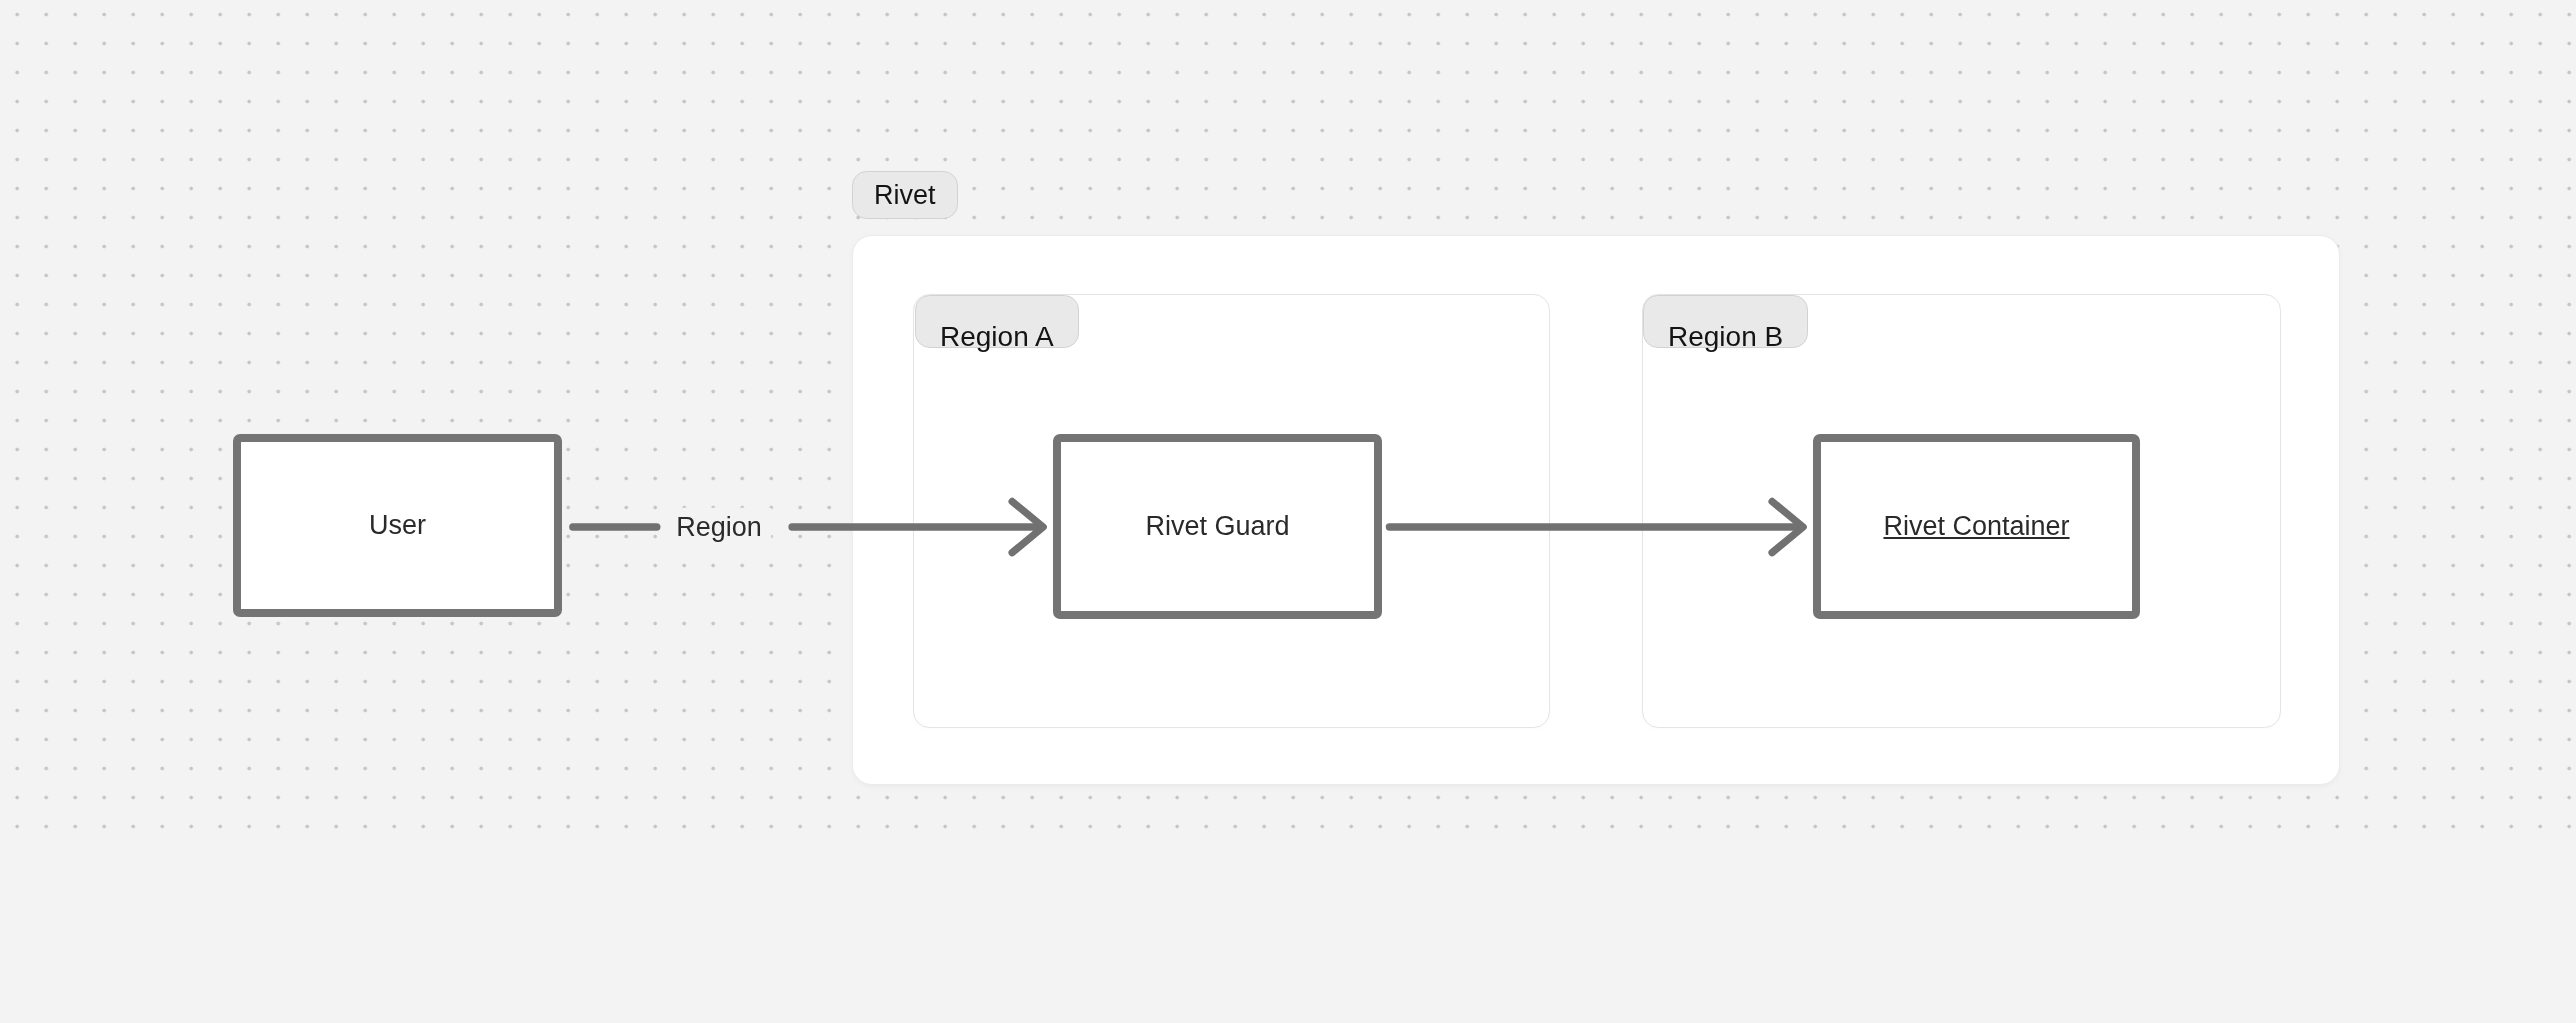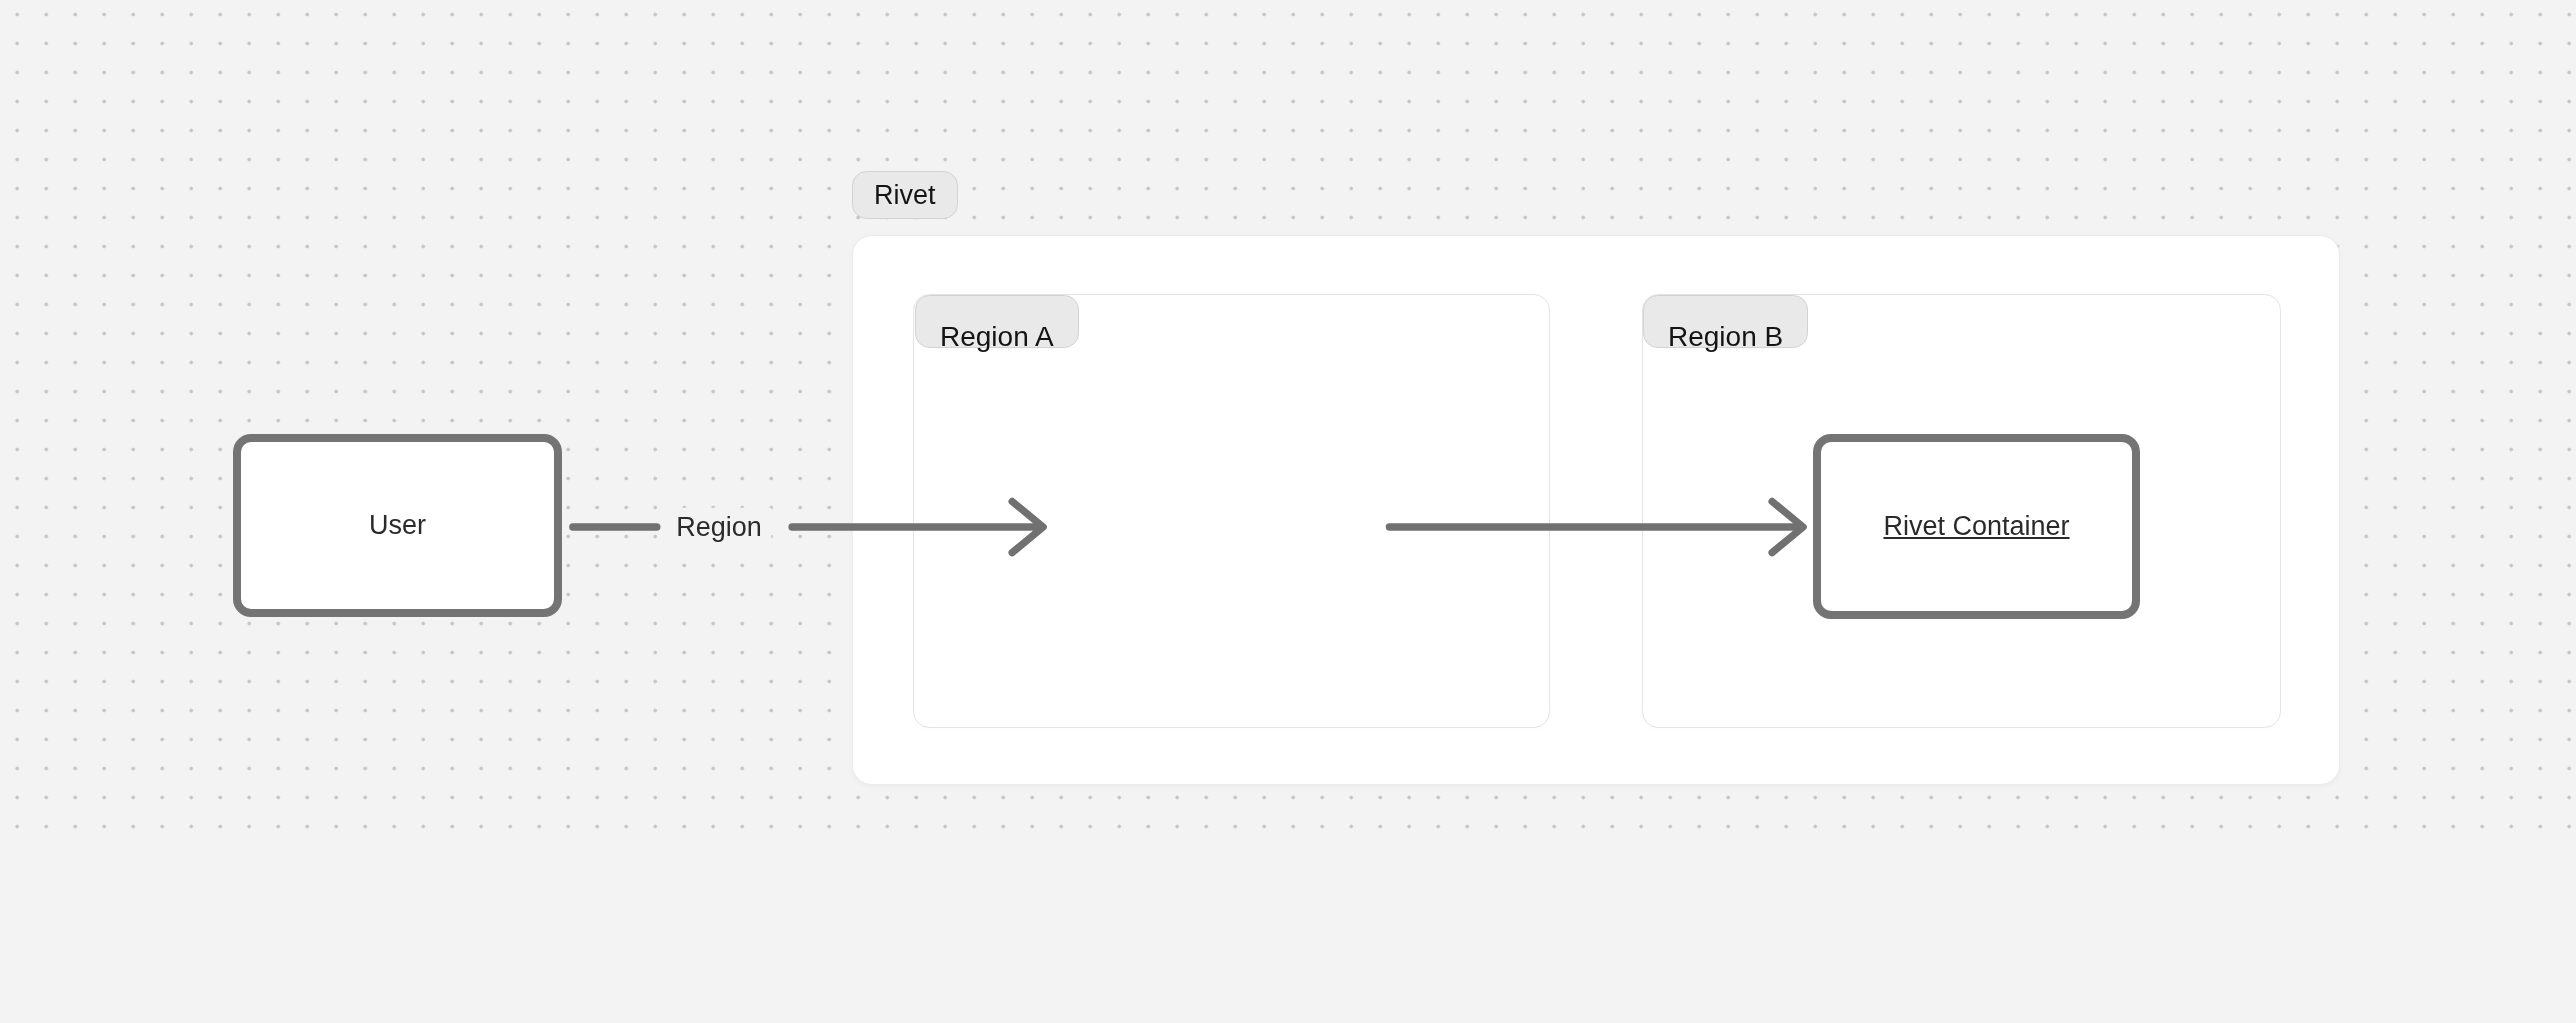--- a/index.html
+++ b/index.html
@@ -55,21 +55,21 @@
     padding: 16px 24px;
     font-size: 28px;
   }
   .badge-region-a { left: 915px; }
   .badge-region-b { left: 1643px; }
   .node {
     position: absolute;
     box-sizing: border-box;
     background: #ffffff;
     border: 8.2px solid #747474;
-    border-radius: 18px;
+    border-radius: 7px;
     display: flex;
     align-items: center;
     justify-content: center;
     color: #2a2a2a;
     font-size: 27px;
     z-index: 4;
   }
   .node-user { left: 233px; top: 434px; width: 329px; height: 183px; }
   .node-guard { left: 1053px; top: 434px; width: 329px; height: 185px; }
   .node-container { left: 1813px; top: 434px; width: 327px; height: 185px; text-decoration: underline; }
@@ -125,18 +125,21 @@
       <path class="edge-stroke" d="M1521 577 H1966"></path>
       <path class="edge-stroke" d="M1940 549 L1974 577 L1940 605"></path>
     </g>
   </svg>
 
   <div class="edge-label">Region</div>
 
   <div class="node node-user">
     <span>User</span>
   </div>
+  <div class="node node-guard">
+    <span>Rivet Guard</span>
+  </div>
   <div class="node node-container">
     <span>Rivet Container</span>
   </div>
 
 </div>
 
 
 </body></html>

